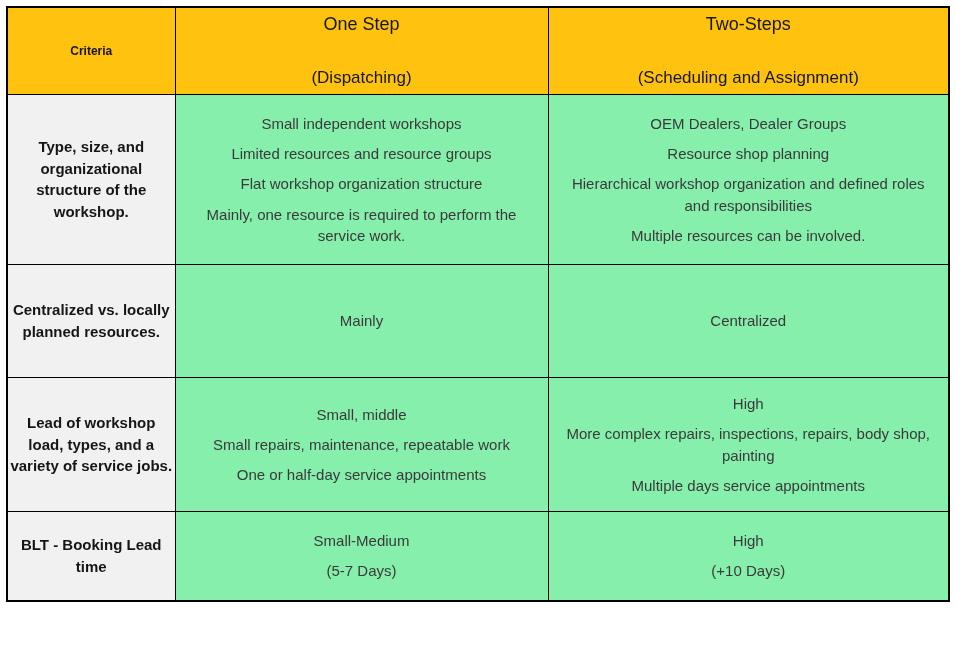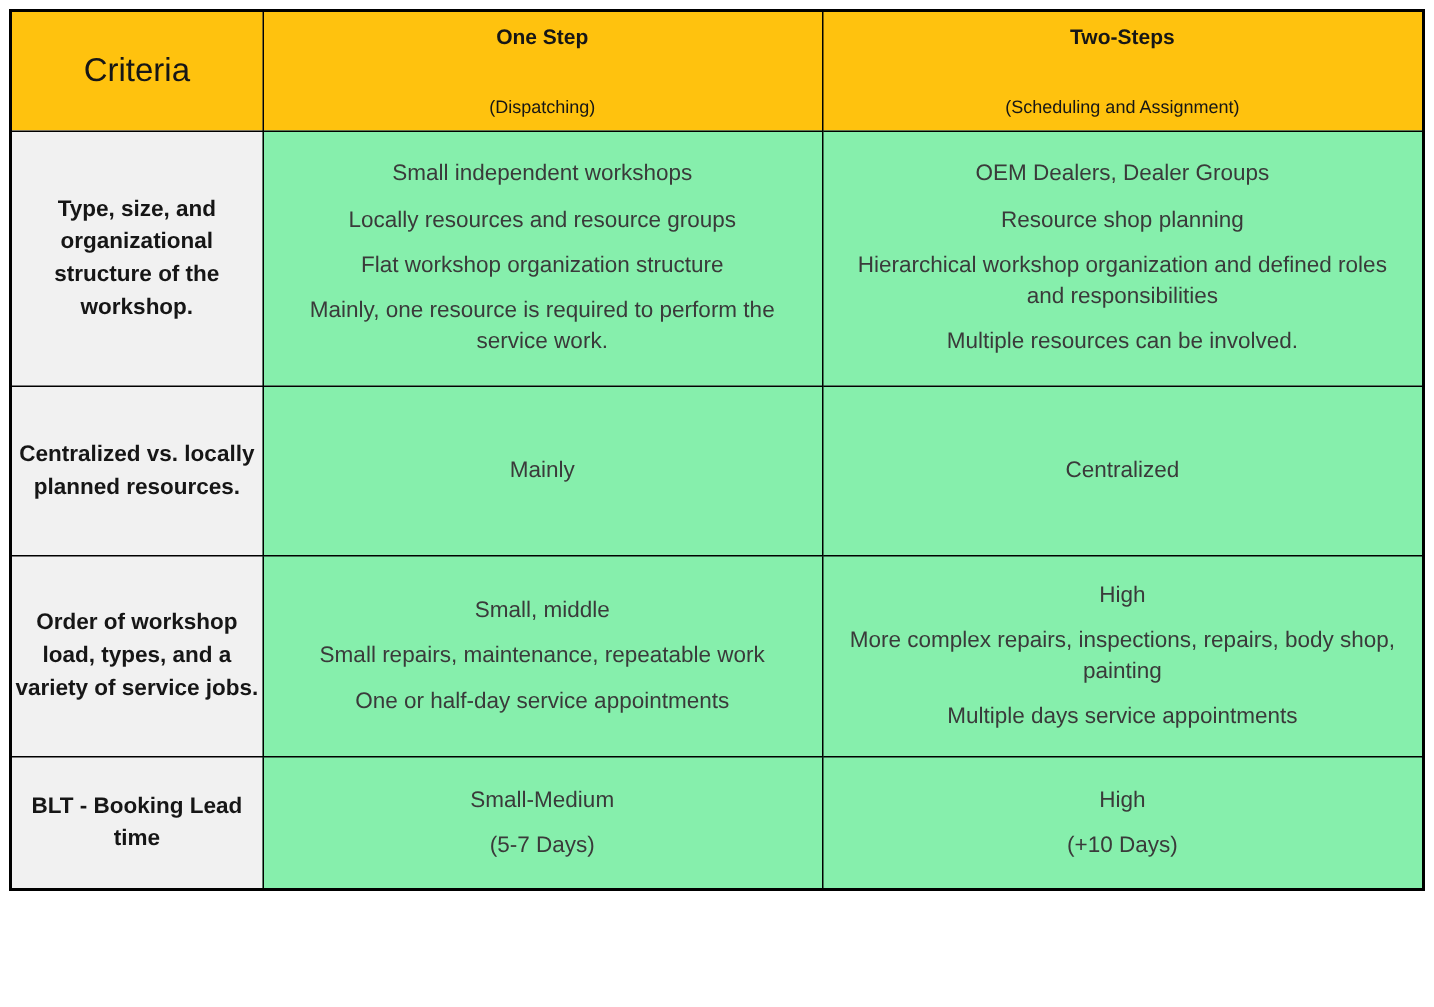--- a/index.html
+++ b/index.html
@@ -21,23 +21,23 @@
   .compare-table th, .compare-table td {
     border: 1px solid var(--border-color, #000);
     vertical-align: middle;
     text-align: center;
     padding: 6px 14px;
   }
 
   
   thead tr { height: 80px; }
   thead th { background: var(--header-bg, #FFC20E); color: #161616; }
-  .header-title { font-weight: 700; font-size: 14px; line-height: 1.2; }
-  .header-sub   { font-weight: 400; font-size: 12px; line-height: 1.2; margin-top: 32px; }
-  .criteria-head { font-weight: 400; font-size: 22px; }
+  .header-title { font-weight: 400; font-size: 18px; line-height: 1.2; }
+  .header-sub   { font-weight: 400; font-size: 17px; line-height: 1.2; margin-top: 32px; }
+  .criteria-head { font-weight: 700; font-size: 12px; }
 
   
   tbody th.criteria-cell {
     background: var(--criteria-bg, #F1F1F1);
     font-weight: 700;
     font-size: 15px;
     color: #161616;
     line-height: 1.45;
     padding: 6px 1px;
   }
@@ -86,42 +86,42 @@
           <div class="header-title">Two-Steps</div>
           <div class="header-sub">(Scheduling and Assignment)</div>
         </th>
       </tr>
     </thead>
     <tbody>
         <tr>
           <th class="criteria-cell">Type, size, and organizational structure of the workshop.</th>
           <td class="data-cell">
             <p>Small independent workshops</p>
-            <p>Locally resources and resource groups</p>
+            <p>Limited resources and resource groups</p>
             <p>Flat workshop organization structure</p>
             <p>Mainly, one resource is required to perform the service work.</p>
           </td>
           <td class="data-cell">
             <p>OEM Dealers, Dealer Groups</p>
             <p>Resource shop planning</p>
             <p>Hierarchical workshop organization and defined roles and responsibilities</p>
             <p>Multiple resources can be involved.</p>
           </td>
         </tr>
         <tr>
           <th class="criteria-cell">Centralized vs. locally planned resources.</th>
           <td class="data-cell">
             <p>Mainly</p>
           </td>
           <td class="data-cell">
             <p>Centralized</p>
           </td>
         </tr>
         <tr>
-          <th class="criteria-cell">Order of workshop load, types, and a variety of service jobs.</th>
+          <th class="criteria-cell">Lead of workshop load, types, and a variety of service jobs.</th>
           <td class="data-cell">
             <p>Small, middle</p>
             <p>Small repairs, maintenance, repeatable work</p>
             <p>One or half-day service appointments</p>
           </td>
           <td class="data-cell">
             <p>High</p>
             <p>More complex repairs, inspections, repairs, body shop, painting</p>
             <p>Multiple days service appointments</p>
           </td>

